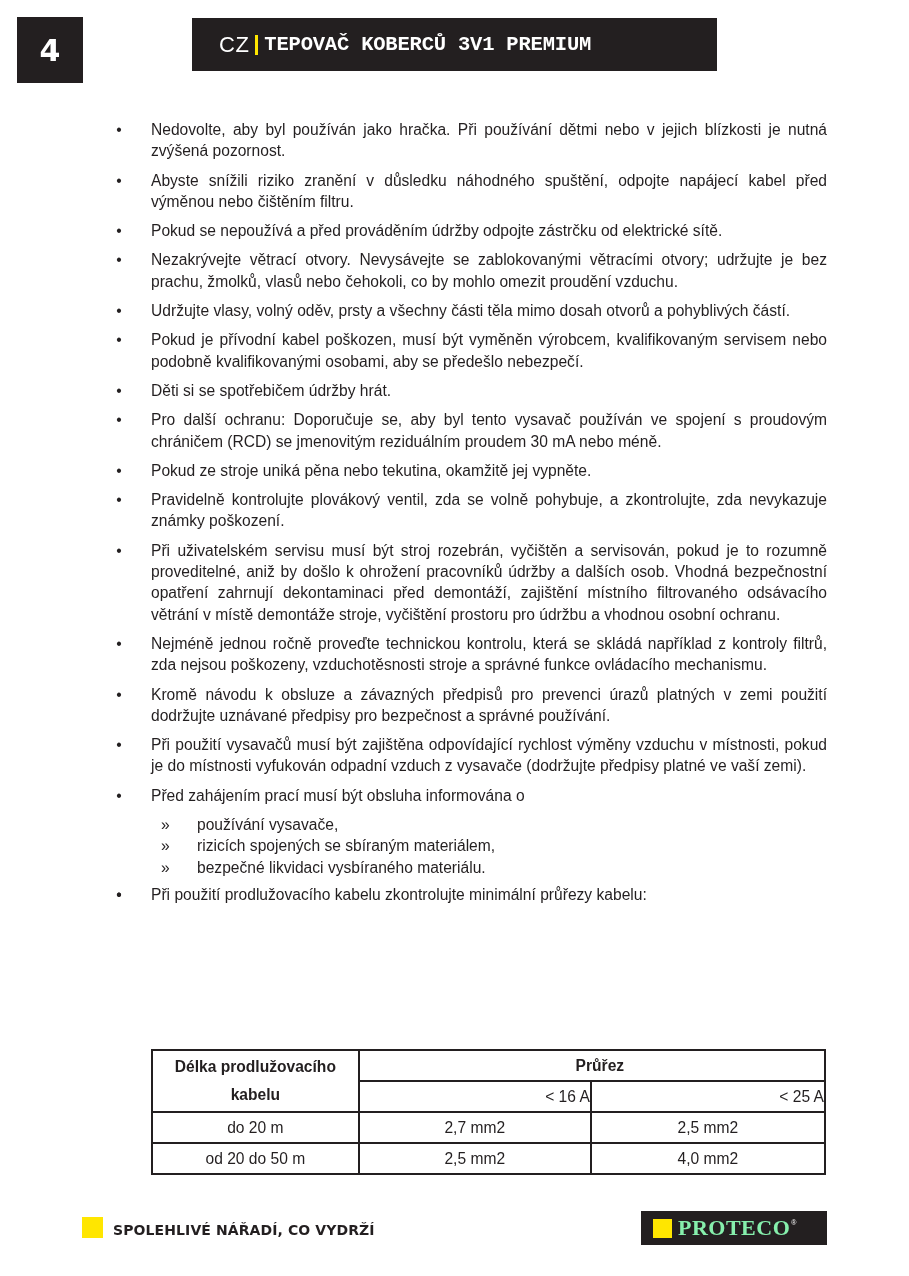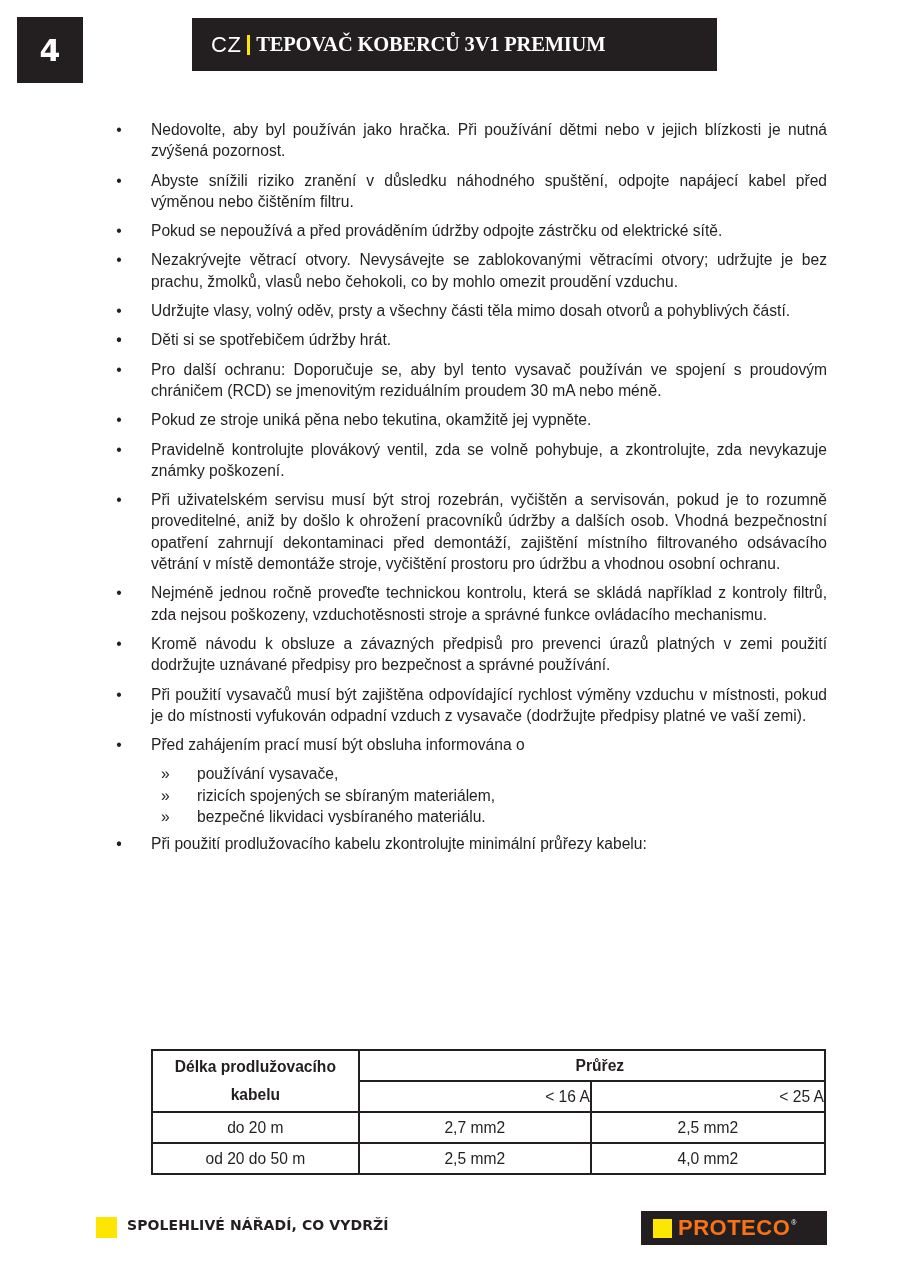--- a/index.html
+++ b/index.html
@@ -15,27 +15,27 @@
     background: #231f20; color: #fff;
     font-family: "DejaVu Sans", sans-serif; font-weight: bold; font-size: 30px;
     display: flex; align-items: center; justify-content: center;
   }
   .header-bar {
     position: absolute; left: 192px; top: 18px; width: 525px; height: 53px;
     background: #231f20; color: #fff;
     display: flex; align-items: center; padding-left: 19px;
     font-size: 22px; white-space: nowrap;
   }
-  .header-lang { font-weight: normal; letter-spacing: 0.5px; }
+  .header-lang { font-weight: normal; letter-spacing: 0.5px; margin-left: 8px; }
   .header-sep {
     display: inline-block; width: 3px; height: 20px; background: #ffe600;
     margin: 0 6px 0 6px;
   }
   .header-title {
-    font-family: Liberation Serif, serif; font-weight: bold; font-size: 20.5px;
+    font-family: Liberation Mono, monospace; font-weight: bold; font-size: 20.5px;
     letter-spacing: -0.2px;
   }
   .content {
     position: absolute; left: 117px; top: 119px; width: 710px;
     font-size: 15.6px; line-height: 21.3px;
   }
   .bullet-item {
     position: relative; padding-left: 34px; margin-bottom: 8px;
     text-align: justify;
   }
@@ -51,37 +51,37 @@
   }
   .cable-table td, .cable-table th {
     border: 2px solid #231f20; height: 31px; padding: 0; vertical-align: middle;
   }
   .cable-table th { font-weight: bold; padding-left: 16px; }
   .cable-table td.unit { font-weight: normal; text-align: right; }
   .col-1 { width: 207px; }
   .col-2 { width: 233px; }
   .col-3 { width: 235px; }
   .footer-slogan {
-    position: absolute; left: 96px; top: 1217px;
-    display: flex; align-items: flex-start;
+    position: absolute; left: 82px; top: 1217px;
+    display: flex; align-items: flex-end;
   }
   .yellow-square {
     width: 21px; height: 21px; background: #ffe600; margin-right: 10px;
   }
   .slogan-text {
     font-family: "DejaVu Sans", sans-serif; font-weight: bold; font-size: 14px;
     letter-spacing: 0.1px;
   }
   .logo {
     position: absolute; left: 641px; top: 1211px; width: 186px; height: 34px;
     background: #231f20; display: flex; align-items: center; padding-left: 12px;
   }
   .logo-square { width: 19px; height: 19px; background: #ffe600; margin-right: 6px; }
   .logo-text {
-    color: #f97316; font-family: Liberation Sans, sans-serif; font-weight: bold;
+    color: #86efac; font-family: Liberation Serif, serif; font-weight: bold;
     font-size: 22px; letter-spacing: 0.5px; line-height: 1;
   }
   .logo-reg { color: #fff; font-size: 7px; margin-left: 1px; align-self: flex-start; margin-top: 8px; }
 </style>
 </head>
 <body>
 
 <div class="page-num">4</div>
 
 <div class="header-bar">
@@ -89,21 +89,21 @@
   <span class="header-sep"></span>
   <span class="header-title">TEPOVAČ KOBERCŮ 3V1 PREMIUM</span>
 </div>
 
 <div class="content">
   <div class="bullet-item"><span class="dot">•</span><span>Nedovolte, aby byl používán jako hračka. Při používání dětmi nebo v jejich blízkosti je nutná zvýšená pozornost.</span></div>
   <div class="bullet-item"><span class="dot">•</span><span>Abyste snížili riziko zranění v důsledku náhodného spuštění, odpojte napájecí kabel před výměnou nebo čištěním filtru.</span></div>
   <div class="bullet-item"><span class="dot">•</span><span>Pokud se nepoužívá a před prováděním údržby odpojte zástrčku od elektrické sítě.</span></div>
   <div class="bullet-item"><span class="dot">•</span><span>Nezakrývejte větrací otvory. Nevysávejte se zablokovanými větracími otvory; udržujte je bez prachu, žmolků, vlasů nebo čehokoli, co by mohlo omezit proudění vzduchu.</span></div>
   <div class="bullet-item"><span class="dot">•</span><span>Udržujte vlasy, volný oděv, prsty a všechny části těla mimo dosah otvorů a pohyblivých částí.</span></div>
-  <div class="bullet-item"><span class="dot">•</span></div>
+  <div class="bullet-item"><span class="dot">•</span><span>Pokud je přívodní kabel poškozen, musí být vyměněn výrobcem, kvalifikovaným servisem nebo podobně kvalifikovanými osobami, aby se předešlo nebezpečí.</span></div>
   <div class="bullet-item"><span class="dot">•</span><span>Děti si se spotřebičem údržby hrát.</span></div>
   <div class="bullet-item"><span class="dot">•</span><span>Pro další ochranu: Doporučuje se, aby byl tento vysavač používán ve spojení s proudovým chráničem (RCD) se jmenovitým reziduálním proudem 30 mA nebo méně.</span></div>
   <div class="bullet-item"><span class="dot">•</span><span>Pokud ze stroje uniká pěna nebo tekutina, okamžitě jej vypněte.</span></div>
   <div class="bullet-item"><span class="dot">•</span><span>Pravidelně kontrolujte plovákový ventil, zda se volně pohybuje, a zkontrolujte, zda nevykazuje známky poškození.</span></div>
   <div class="bullet-item"><span class="dot">•</span><span>Při uživatelském servisu musí být stroj rozebrán, vyčištěn a servisován, pokud je to rozumně proveditelné, aniž by došlo k ohrožení pracovníků údržby a dalších osob. Vhodná bezpečnostní opatření zahrnují dekontaminaci před demontáží, zajištění místního filtrovaného odsávacího větrání v místě demontáže stroje, vyčištění prostoru pro údržbu a vhodnou osobní ochranu.</span></div>
   <div class="bullet-item"><span class="dot">•</span><span>Nejméně jednou ročně proveďte technickou kontrolu, která se skládá například z kontroly filtrů, zda nejsou poškozeny, vzduchotěsnosti stroje a správné funkce ovládacího mechanismu.</span></div>
   <div class="bullet-item"><span class="dot">•</span><span>Kromě návodu k obsluze a závazných předpisů pro prevenci úrazů platných v zemi použití dodržujte uznávané předpisy pro bezpečnost a správné používání.</span></div>
   <div class="bullet-item"><span class="dot">•</span><span>Při použití vysavačů musí být zajištěna odpovídající rychlost výměny vzduchu v místnosti, pokud je do místnosti vyfukován odpadní vzduch z vysavače (dodržujte předpisy platné ve vaší zemi).</span></div>
   <div class="bullet-item"><span class="dot">•</span><span>Před zahájením prací musí být obsluha informována o</span>
     <div class="sub-list">

